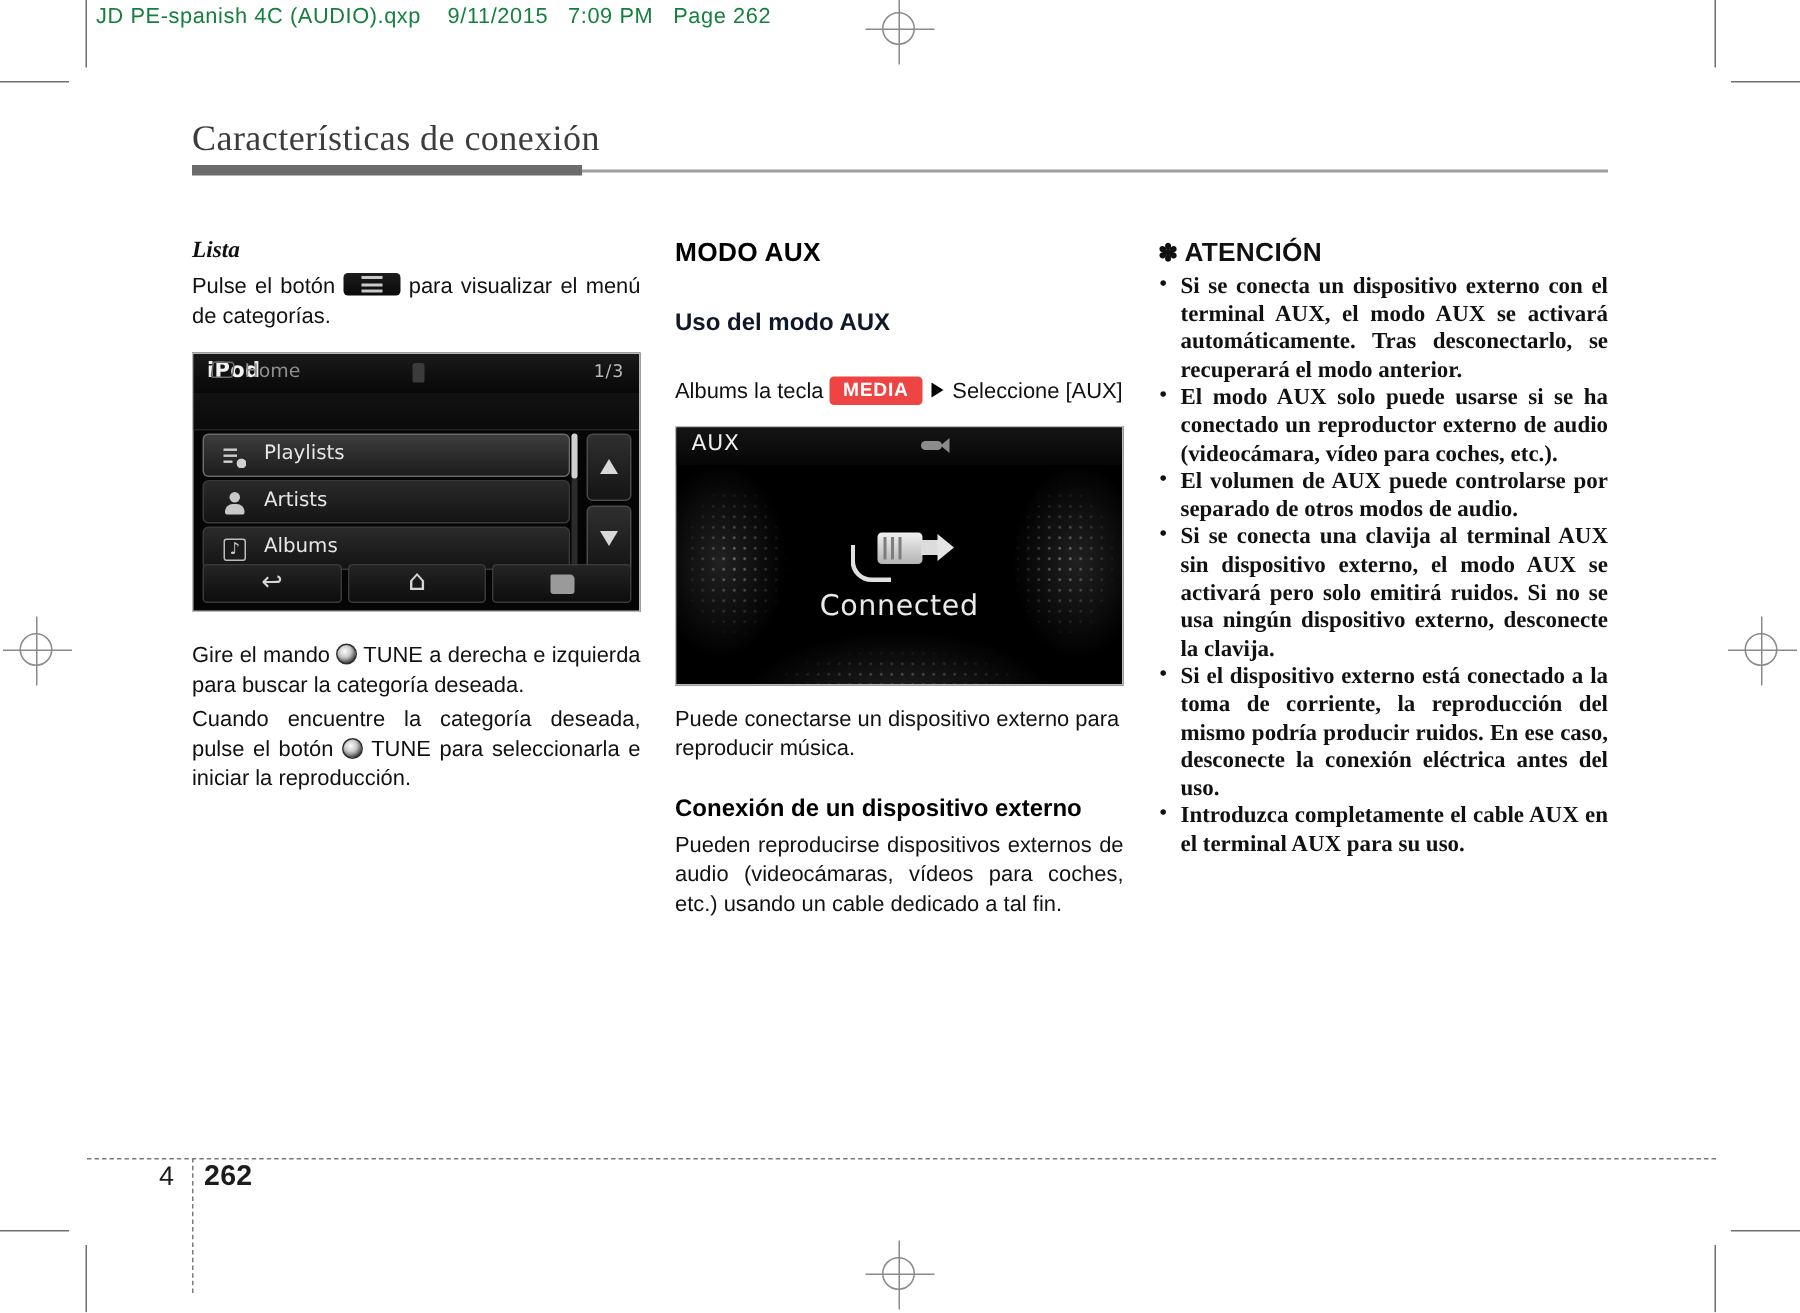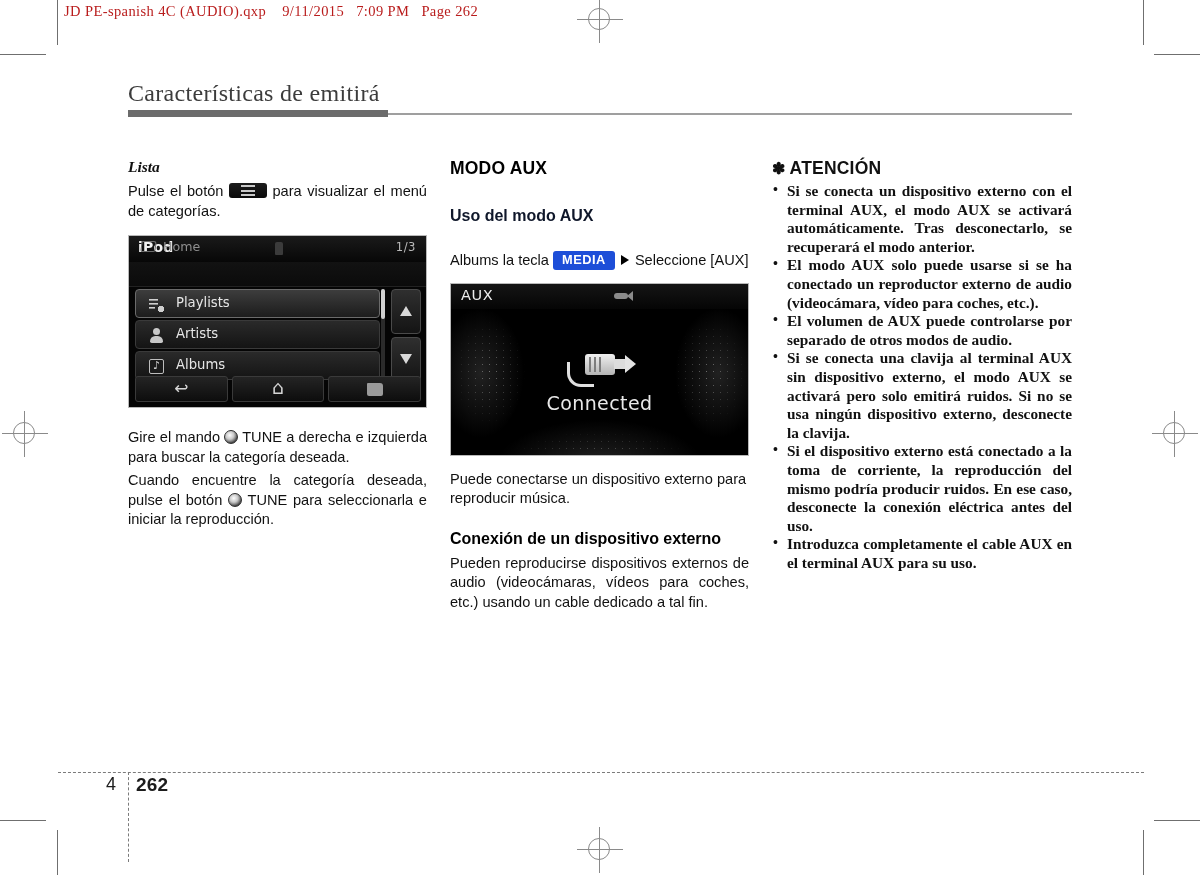--- a/index.html
+++ b/index.html
@@ -24,23 +24,23 @@
     width: 22px; height: 22px; border: 1px solid #8a8a8a; border-radius: 50%;
     box-sizing: border-box;
   }
   .crosshair .vh { position: absolute; left: 22px; top: 0; width: 1px; height: 46px; background: #8a8a8a; }
   .crosshair .hh { position: absolute; left: 0; top: 22px; width: 46px; height: 1px; background: #8a8a8a; }
 
   
   .runhead {
     position: absolute;
     left: 64px; top: 3px;
-    font-family: Liberation Serif, serif;
+    font-family: Liberation Sans, sans-serif;
     font-size: 14.5px;
-    color: #b91c1c;
+    color: #15803d;
     letter-spacing: .4px;
     white-space: pre;
   }
 
   
   .chapter-title {
     position: absolute;
     left: 128px; top: 80px;
     font-family: "Liberation Serif", serif;
     font-size: 24px;
@@ -101,21 +101,21 @@
     font-size: 16px;
     font-weight: bold;
     color: #000;
     margin: 0 0 6px 0;
     line-height: 19px;
   }
 
   
   .keycap {
     display: inline-block;
-    background: #1d4ed8;
+    background: #ef4444;
     color: #fff;
     font-size: 12.8px;
     font-weight: bold;
     letter-spacing: .5px;
     padding: 2px 9px 3px 9px;
     border-radius: 3px;
     vertical-align: 1px;
     line-height: 14px;
   }
   .menukey {
@@ -478,21 +478,21 @@
       <div class="circ"></div>
   </div>
   <div class="crosshair" style="left:577px;top:827px;">
     <div class="vh"></div>
       <div class="hh"></div>
       <div class="circ"></div>
   </div>
 
   <div class="runhead">JD PE-spanish 4C (AUDIO).qxp    9/11/2015   7:09 PM   Page 262</div>
 
-  <div class="chapter-title">Características de emitirá</div>
+  <div class="chapter-title">Características de conexión</div>
   <div class="title-rule-dark"></div>
   <div class="title-rule-light"></div>
 
   <div class="col col-1">
 
     <div class="sub-italic">Lista</div>
 
     <p class="body-text">
       <span>Pulse el botón</span>
       <span class="menukey"><i></i></span>

